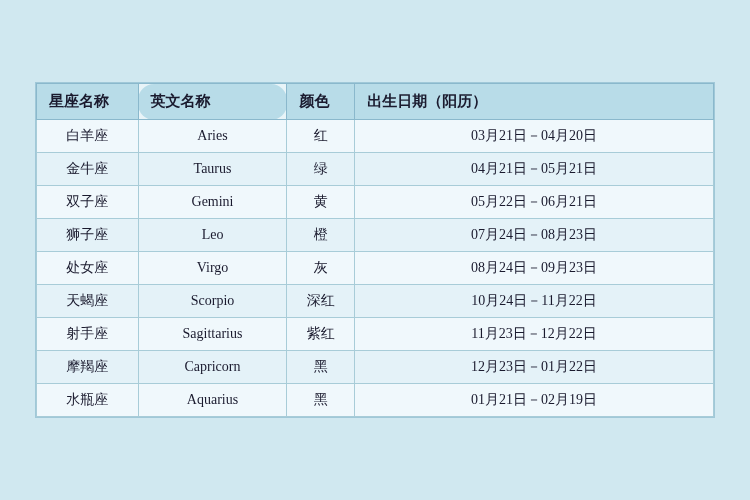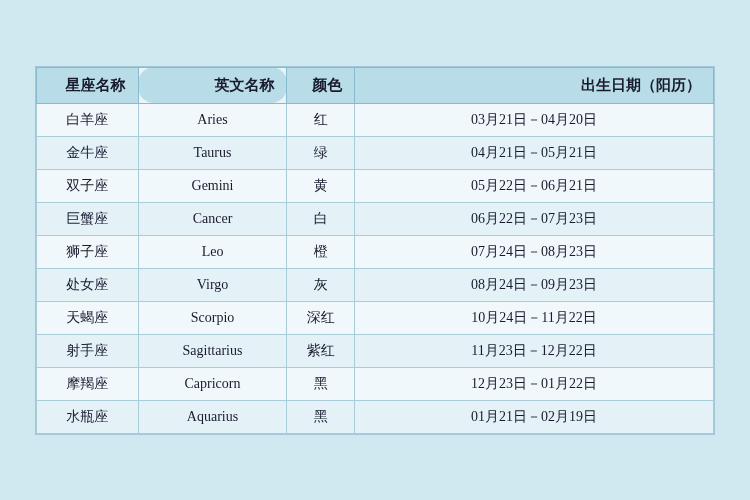--- a/index.html
+++ b/index.html
@@ -26,21 +26,21 @@
 
     table {
       width: 100%;
       border-collapse: collapse;
     }
 
     thead tr th {
       background-color: #b8dce8;
       border: 1px solid #8ab8cc;
       padding: 8px 12px;
-      text-align: right;
+      text-align: left;
       font-size: 15px;
       font-weight: bold;
       color: #1a1a2e;
     }
 
     tbody tr td {
       border: 1px solid #a8ccd8;
       padding: 7px 4px;
       text-align: center;
       font-size: 14px;
@@ -83,26 +83,20 @@
           <td>绿</td>
           <td>04月21日－05月21日</td>
         </tr>
         <tr>
           <td>双子座</td>
           <td>Gemini</td>
           <td>黄</td>
           <td>05月22日－06月21日</td>
         </tr>
         <tr>
-          <td>巨蟹座</td>
-          <td>Cancer</td>
-          <td>白</td>
-          <td>06月22日－07月23日</td>
-        </tr>
-        <tr>
           <td>狮子座</td>
           <td>Leo</td>
           <td>橙</td>
           <td>07月24日－08月23日</td>
         </tr>
         <tr>
           <td>处女座</td>
           <td>Virgo</td>
           <td>灰</td>
           <td>08月24日－09月23日</td>

